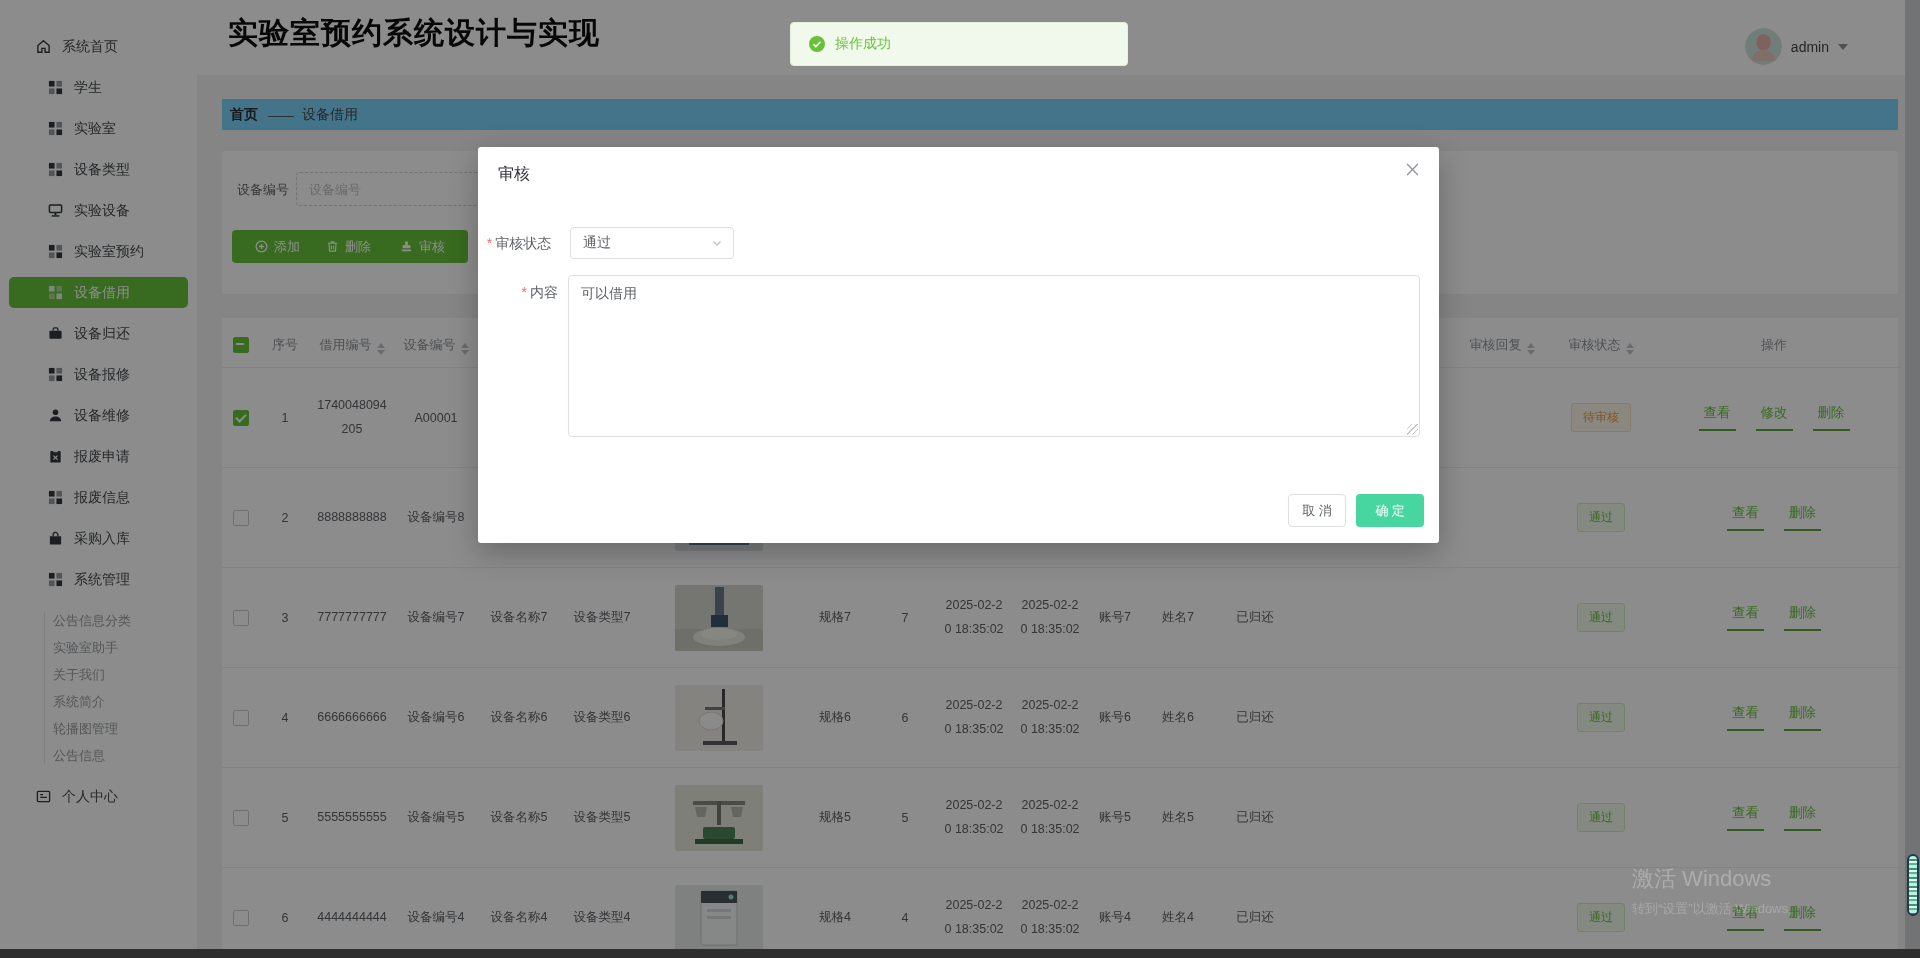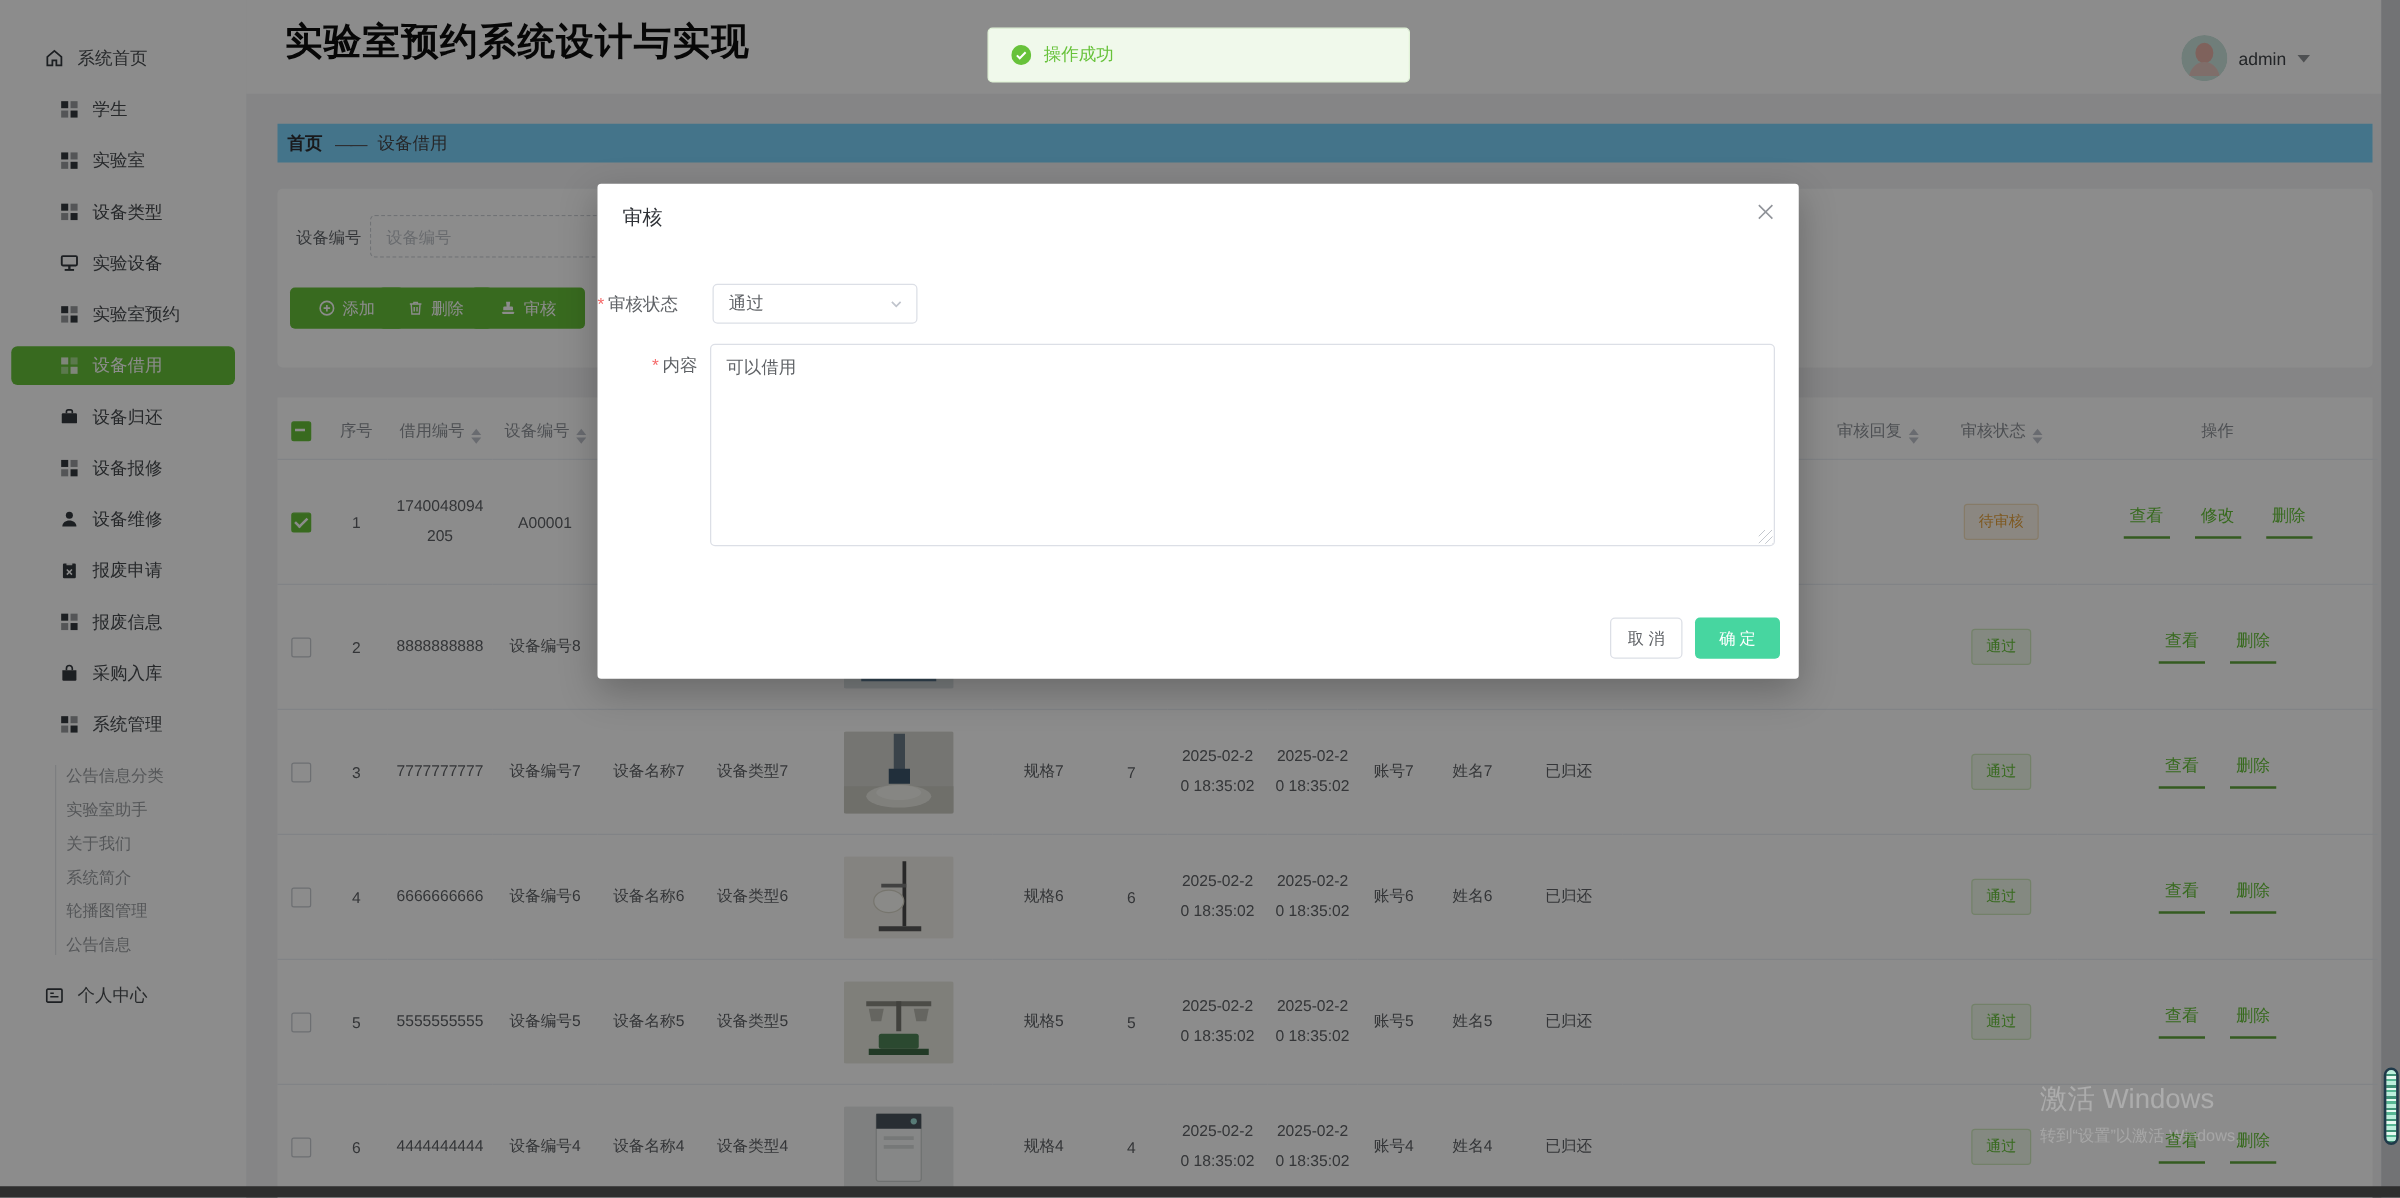--- a/index.html
+++ b/index.html
@@ -89,21 +89,21 @@
   .bottom-strip{position:absolute;left:0;bottom:0;width:100%;height:9px;background:#2e2e2e;z-index:5}
 
   
   .overlay{position:absolute;inset:0;background:rgba(0,0,0,.45);z-index:4}
   .modal{position:absolute;left:478px;top:147px;width:961px;height:396px;background:#fff;
          border-radius:3px;z-index:6;box-shadow:0 10px 30px rgba(0,0,0,.25)}
   .m-title{position:absolute;left:20px;top:17px;margin:0;font-size:16px;font-weight:400;color:#2f3237}
   .m-close{position:absolute;right:20px;top:16px;cursor:pointer;display:inline-flex}
   .f-label{position:absolute;font-size:14px;color:#5f6266}
   .star{color:#f56c6c;margin-right:3px}
-  .lbl1{left:0;top:88px;width:82px;text-align:left}
+  .lbl1{left:0;top:88px;width:82px;text-align:center}
   .lbl2{left:0;top:137px;width:80px;text-align:right}
   .select{position:absolute;left:92px;top:80px;width:164px;height:32px;border:1px solid #dcdfe6;
           border-radius:4px;box-sizing:border-box;display:flex;align-items:center;
           padding:0 10px 0 12px;cursor:pointer;background:#fff}
   .sel-text{flex:1;font-size:14px;color:#5f6266}
   .sel-arrow{display:inline-flex}
   .ta-wrap{position:absolute;left:90px;top:128px;width:852px;height:162px}
   .ta{width:100%;height:100%;box-sizing:border-box;border:1px solid #dcdfe6;border-radius:4px;
       padding:7px 12px;font-size:14px;color:#5f6266;font-family:inherit;resize:none;outline:none;line-height:1.5}
   .grip{position:absolute;right:2px;bottom:2px;width:11px;height:11px;cursor:nwse-resize;

